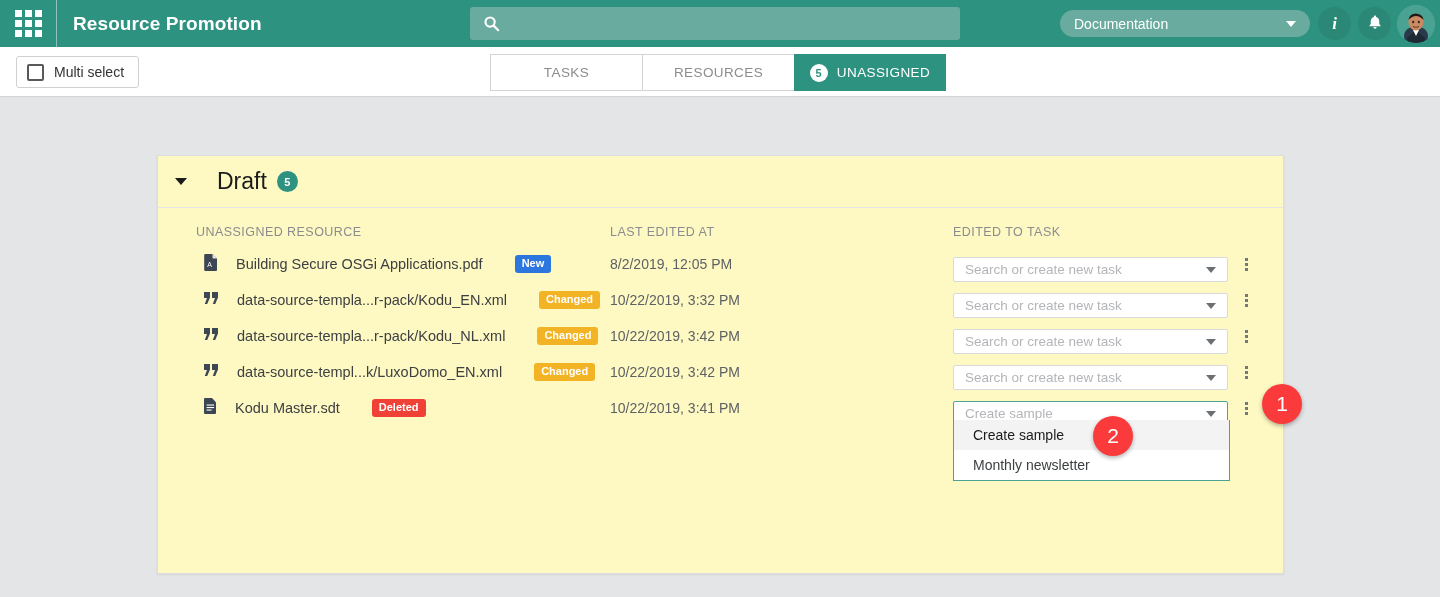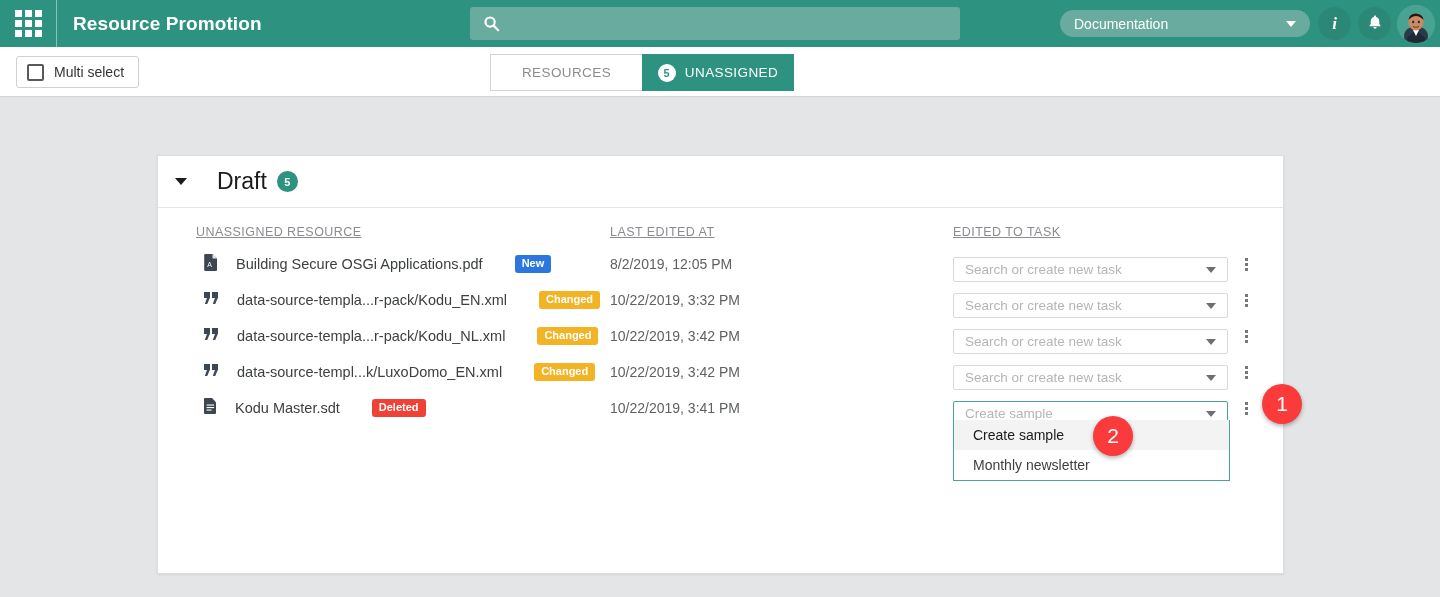--- a/index.html
+++ b/index.html
@@ -129,21 +129,21 @@
     width: 18px; height: 18px; border-radius: 50%;
     background: #fff; color: #2e9280;
     font-size: 11px; font-weight: bold;
     display: flex; align-items: center; justify-content: center;
   }
 
   
   .card {
     position: absolute; left: 157px; top: 155px;
     width: 1127px; height: 419px;
-    background: #ffffff;
+    background: #fef9c3;
     border: 1px solid #dcdddf;
     box-shadow: 0 1px 2px rgba(0,0,0,.07);
   }
   .card-head {
     height: 52px; border-bottom: 1px solid #e4e5e7;
     display: flex; align-items: center;
     padding-left: 17px;
   }
   .collapse-caret {
     width: 0; height: 0;
@@ -164,21 +164,21 @@
     margin-left: 10px; vertical-align: 5px;
   }
 
   
   .tbl { position: relative; padding: 0 0 0 38px; }
   .col-head {
     display: flex; align-items: center;
     height: 38px; padding-top: 10px;
   }
   .col-head span {
-    font-size: 12.5px; color: #8a8c8f; letter-spacing: .45px; text-decoration: underline;
+    font-size: 12.5px; color: #8a8c8f; letter-spacing: .45px;
   }
   .c1 { width: 414px; }
   .c2 { width: 343px; }
   .c3 { width: 300px; }
   .row {
     display: flex; align-items: center;
     height: 36px;
   }
   .res-cell {
     width: 414px; display: flex; align-items: center; gap: 18px;
@@ -318,20 +318,23 @@
   </div>
 </div>
 
 <div class="tabbar">
   <div class="multi-select">
     <span class="chk"></span>
     <span class="txt">Multi select</span>
   </div>
   <div class="tabs">
     <div class="tab">
+      <span>TASKS</span>
+    </div>
+    <div class="tab">
       <span>RESOURCES</span>
     </div>
     <div class="tab active">
       <span class="count">5</span>
       <span>UNASSIGNED</span>
     </div>
   </div>
 </div>
 
 <div class="card">

